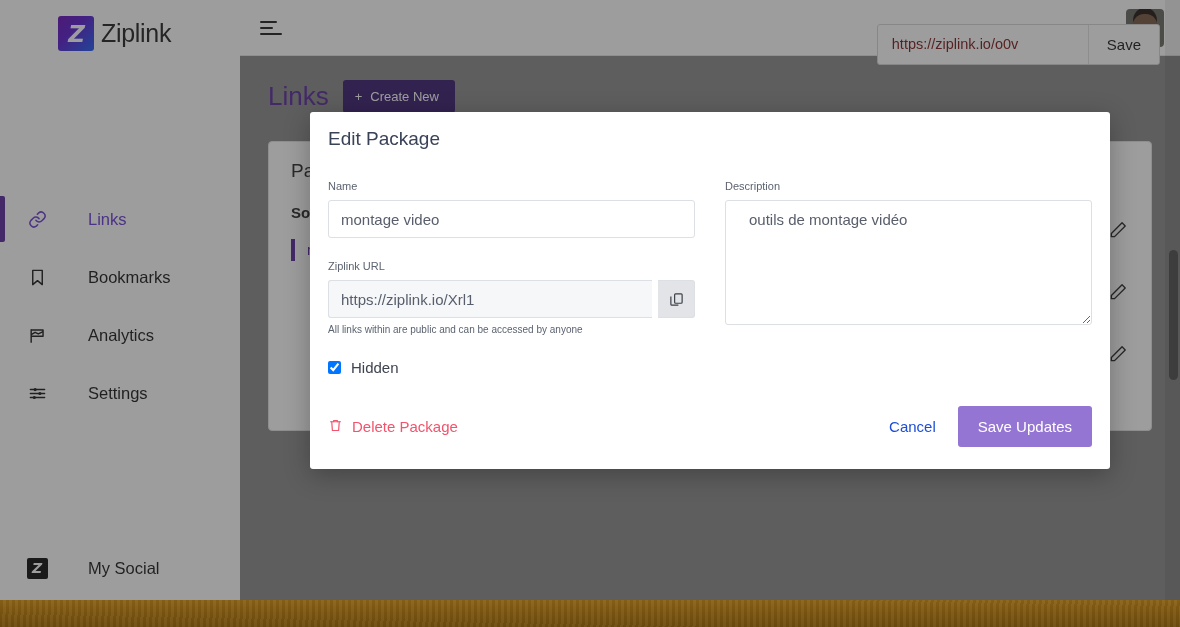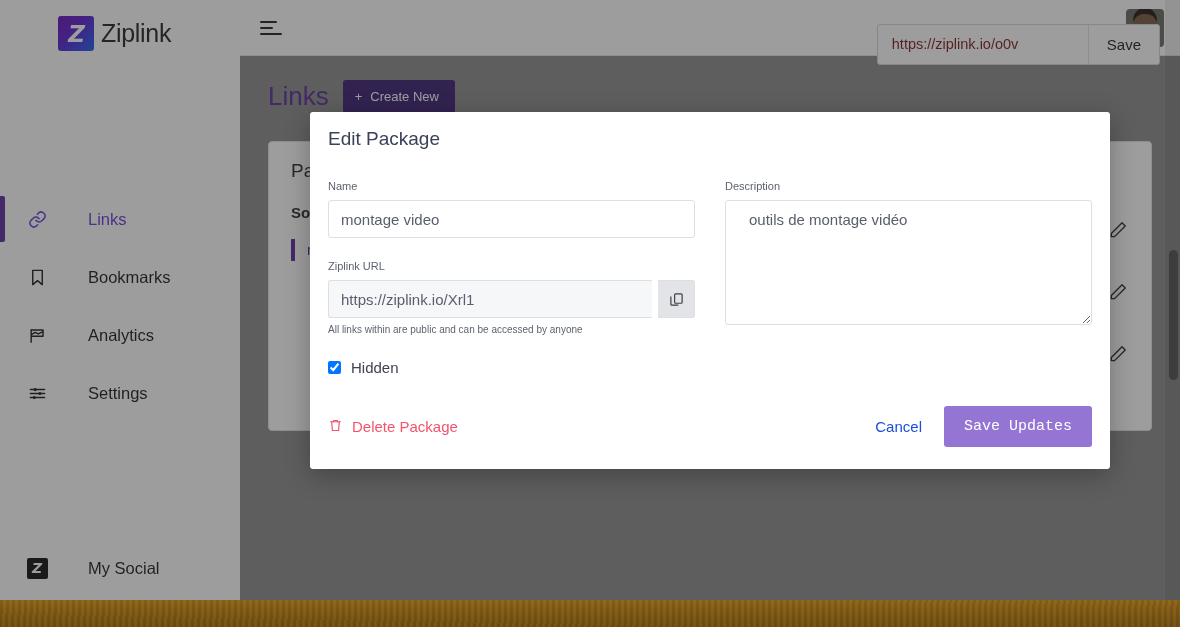--- a/index.html
+++ b/index.html
@@ -195,21 +195,21 @@
     font-family: "Liberation Sans", sans-serif;
   }
   .foot-right { display: flex; align-items: center; gap: 22px; }
   .btn-cancel {
     background: none; border: none; font-size: 15px; color: #1d4ed8; cursor: pointer;
     font-family: "Liberation Sans", sans-serif;
   }
   .btn-save {
     background: #9575d4; color: #fff; border: none; border-radius: 3px;
     font-size: 15px; padding: 12px 20px; cursor: pointer;
-    font-family: Liberation Mono, monospace;
+    font-family: Liberation Sans, sans-serif;
   }
 </style>
 </head>
 <body>
 
 <div id="app">
 
   <aside class="sidebar">
     <div class="logo-wrap">
       <div class="logo-mark">

